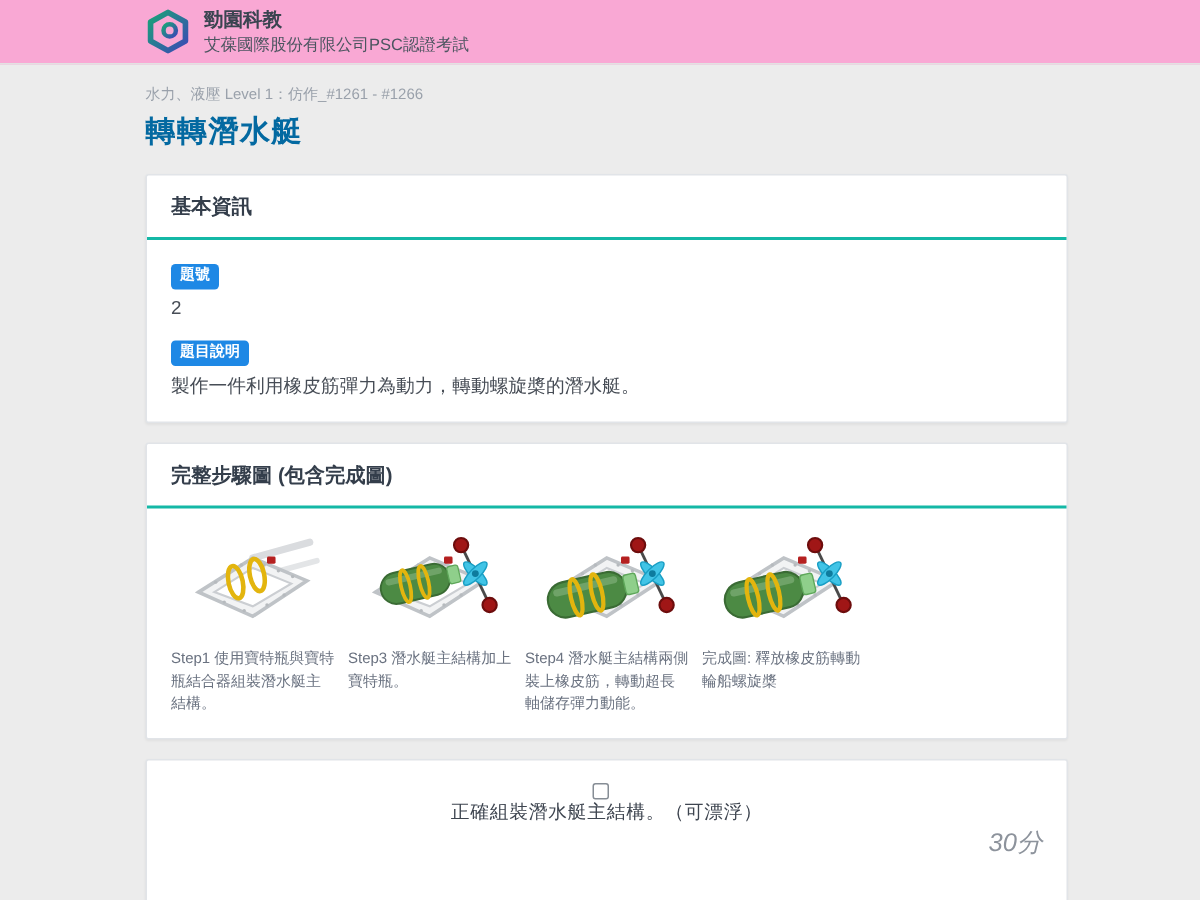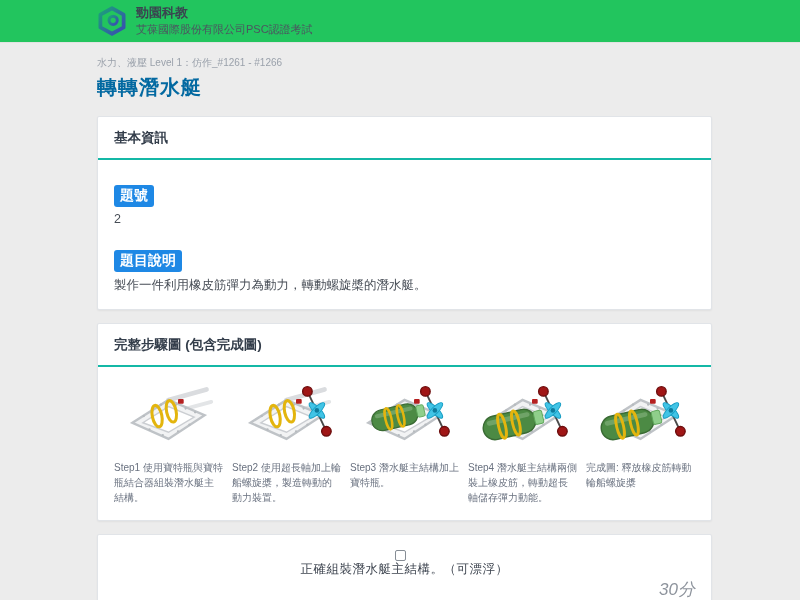--- a/index.html
+++ b/index.html
@@ -6,41 +6,41 @@
     --badge_blue:#1e88e5;
     --submit_indigo:#3f51b5;
   }
   *{box-sizing:border-box;}
   body{
     margin:0; background:#ececec; color:#333;
     font-family:"Liberation Sans","DejaVu Sans",sans-serif;
     width:800px; height:600px; overflow:hidden;
   }
   .app-header{
-    background:#22c55e; height:43px; border-bottom:1px solid #e2e2e2;
+    background:#f9a8d4; height:43px; border-bottom:1px solid #e2e2e2;
     display:flex; align-items:center;
   }
   .header-inner{ margin-left:97px; display:flex; align-items:center; gap:9px; }
   .brand-name{ font-size:13px; font-weight:bold; color:#3a4450; line-height:1.3; }
   .brand-sub{ font-size:11px; color:#4c5560; }
   .container{ width:615px; margin-left:97px; }
   .breadcrumb{ margin-top:13px; font-size:10px; color:#9aa1ab; }
   .page-title{ margin:4px 0 15px; font-size:20px; color:#0369a1; font-weight:bold; letter-spacing:1px; }
   .card{
     background:#fff; border:1px solid #e1e4e8; border-radius:2px;
     box-shadow:0 1px 2px rgba(0,0,0,.05); margin-bottom:13px;
   }
   .card-header{
     padding:12px 16px 11px; font-size:13.5px; font-weight:bold; color:#343e4b;
     border-bottom:2px solid #14b8a6;
   }
   .card-body{ padding:13px 16px 15px; }
   .badge{
     display:inline-block; background:var(--badge_blue,#1e88e5); color:#fff;
-    font-size:14px; font-weight:bold; padding:2px 6px 3px; border-radius:3px; line-height:1.2;margin-top:12px;
+    font-size:10px; font-weight:bold; padding:2px 6px 3px; border-radius:3px; line-height:1.2;
   }
   .field-value{ margin-top:5px; font-size:12.5px; color:#474d56; }
   .two-col{ display:flex; margin-bottom:12px; }
   .two-col .field{ width:50%; }
   .steps-grid{ display:grid; grid-template-columns:repeat(5,1fr); gap:9px; }
   .step-fig{ margin:0; }
   .step-fig svg{ width:100%; height:76px; display:block; }
   .step-caption{ font-size:10px; color:#6a7280; line-height:1.5; margin-top:4px; }
   .scoring-body{ padding:6px 16px 10px; }
   .score-row{ display:flex; align-items:center; padding:9px 0; font-size:12.5px; color:#3e4550;flex-direction:column; }
@@ -143,29 +143,20 @@
       <figure class="step-fig">
         <svg viewBox="0 0 100 80">
           <use href="#arms"></use>
             <use href="#frame"></use>
             <use href="#rings"></use>
         </svg>
         <figcaption class="step-caption">Step1 使用寶特瓶與寶特瓶結合器組裝潛水艇主結構。</figcaption>
       </figure>
       <figure class="step-fig">
         <svg viewBox="0 0 100 80">
-          <use href="#arms"></use>
-            <use href="#frame"></use>
-            <use href="#rings"></use>
-            <use href="#prop"></use>
-        </svg>
-        <figcaption class="step-caption">Step2 使用超長軸加上輪船螺旋槳，製造轉動的動力裝置。</figcaption>
-      </figure>
-      <figure class="step-fig">
-        <svg viewBox="0 0 100 80">
           <use href="#frame"></use>
             <g transform="translate(8 -2) scale(0.88)">
               <use href="#bottle"></use>
             </g>
             <use href="#prop"></use>
         </svg>
         <figcaption class="step-caption">Step3 潛水艇主結構加上寶特瓶。</figcaption>
       </figure>
       <figure class="step-fig">
         <svg viewBox="0 0 100 80">

